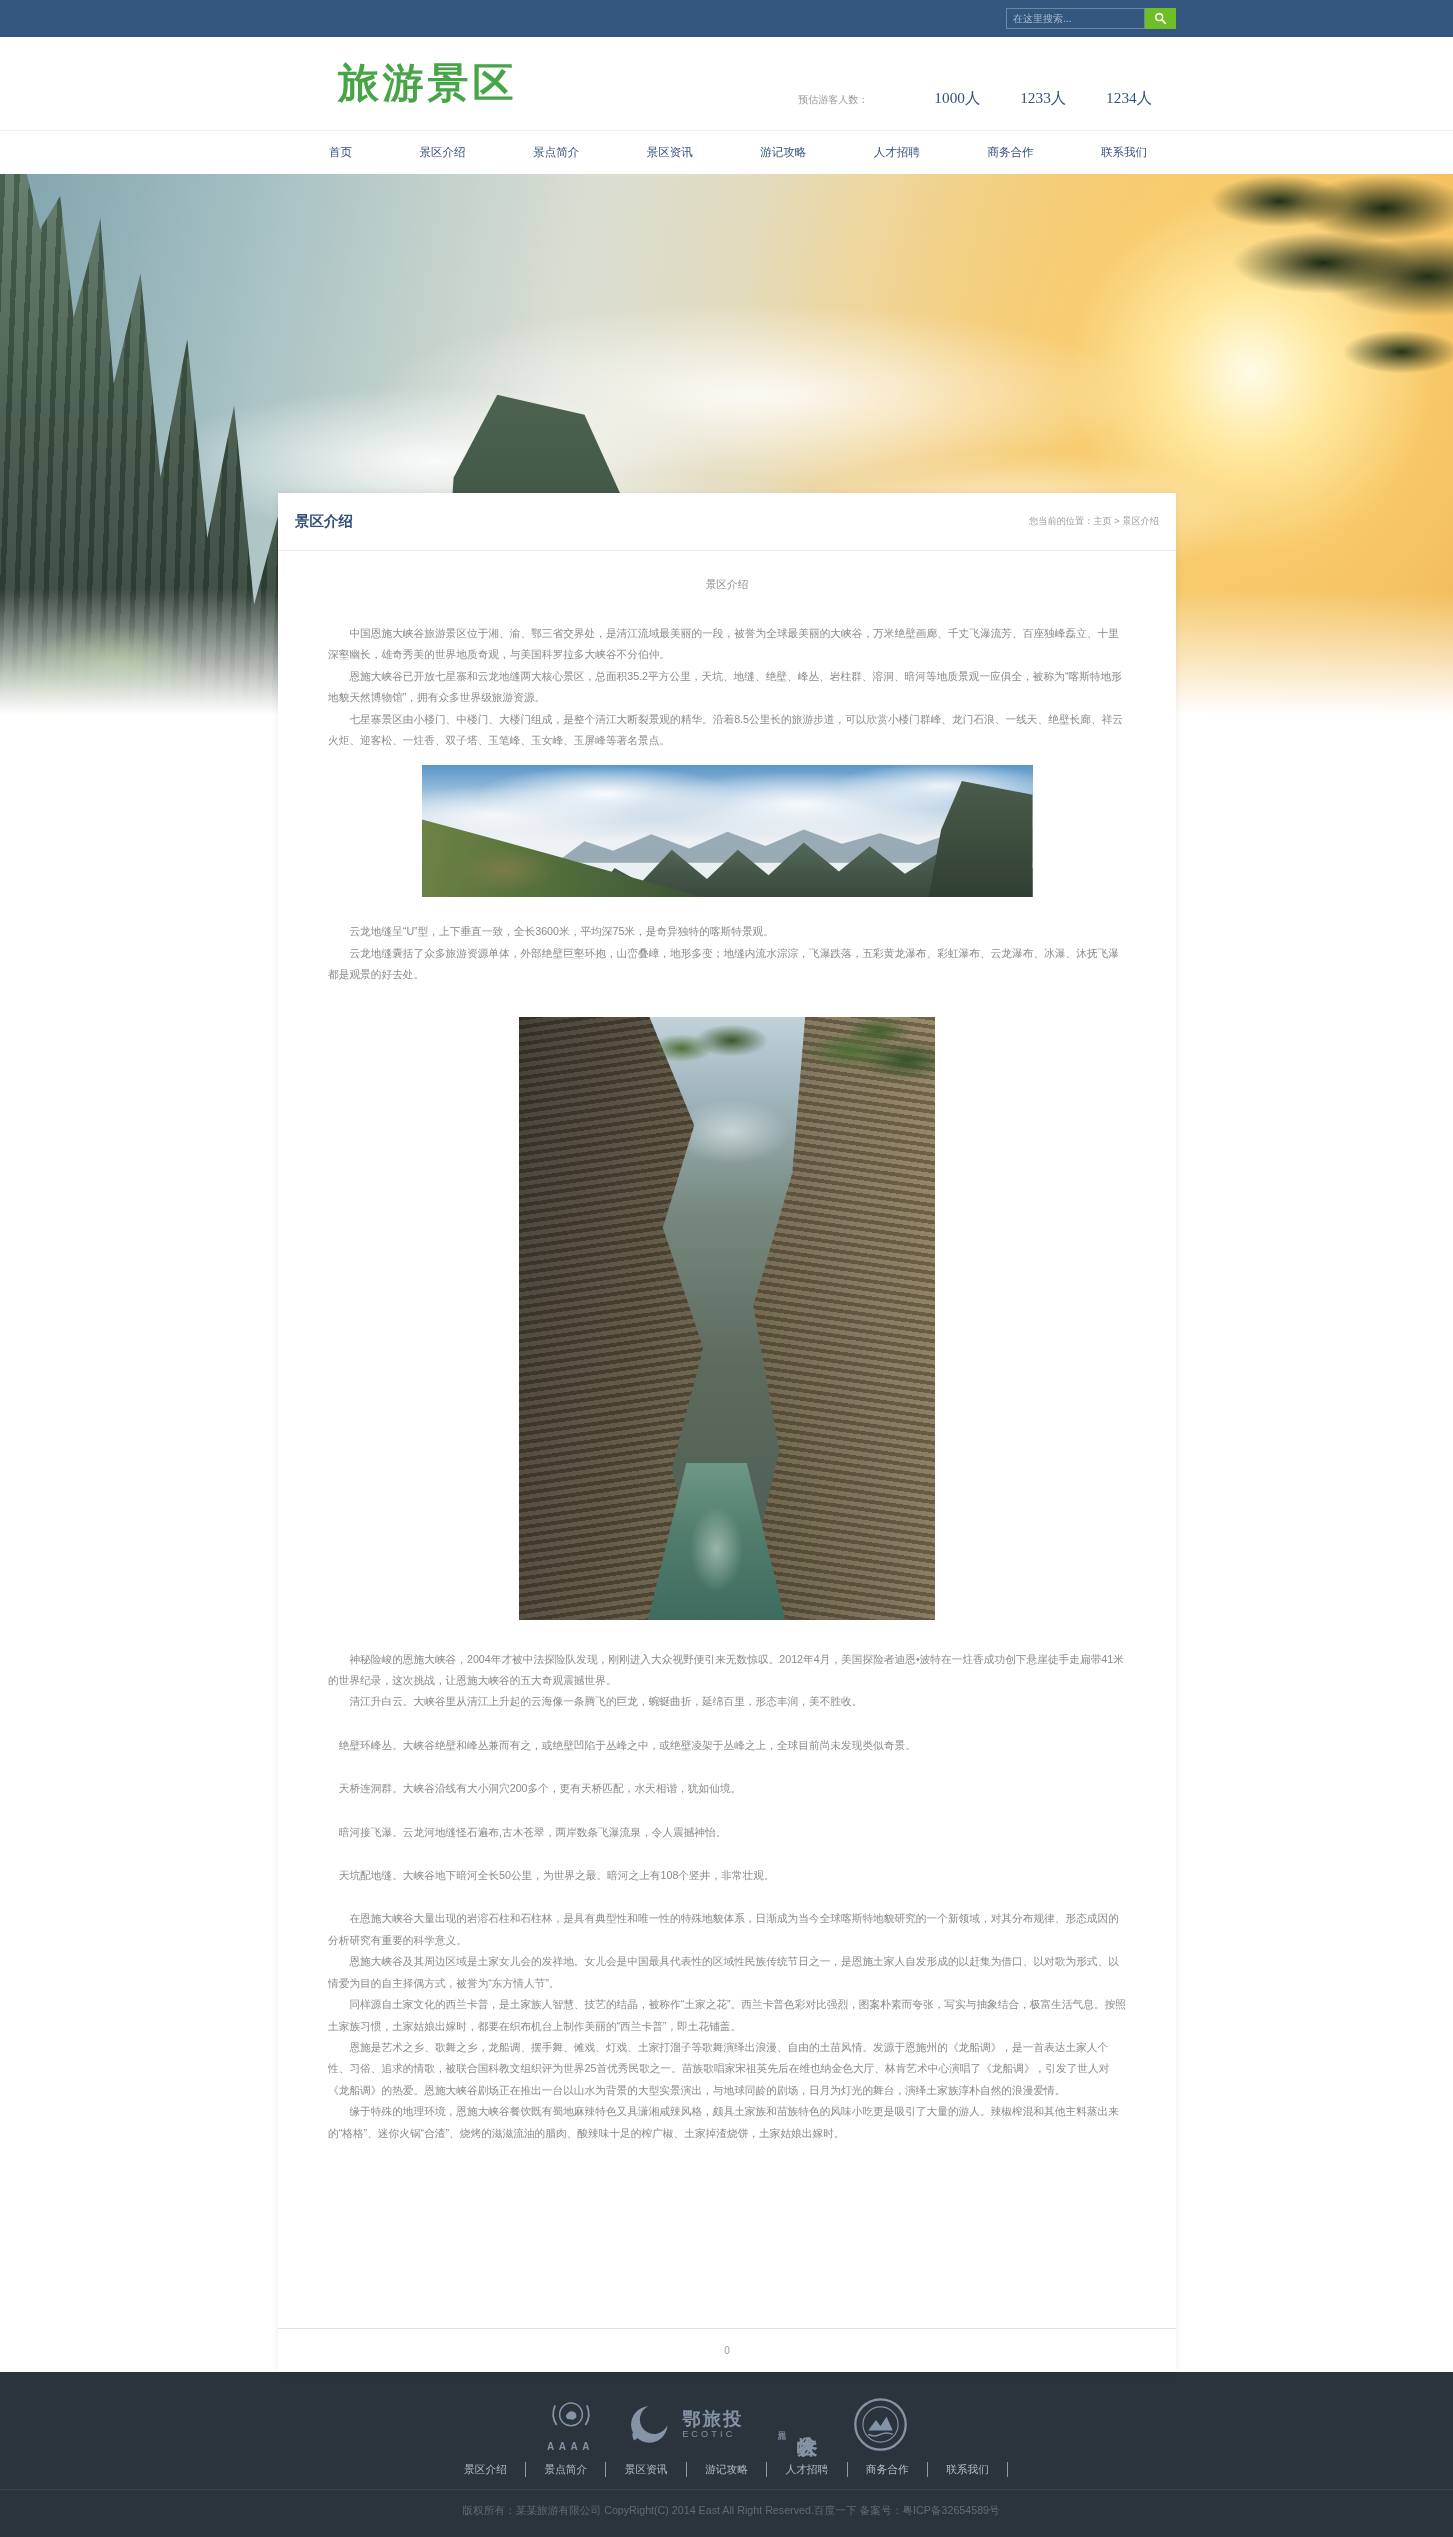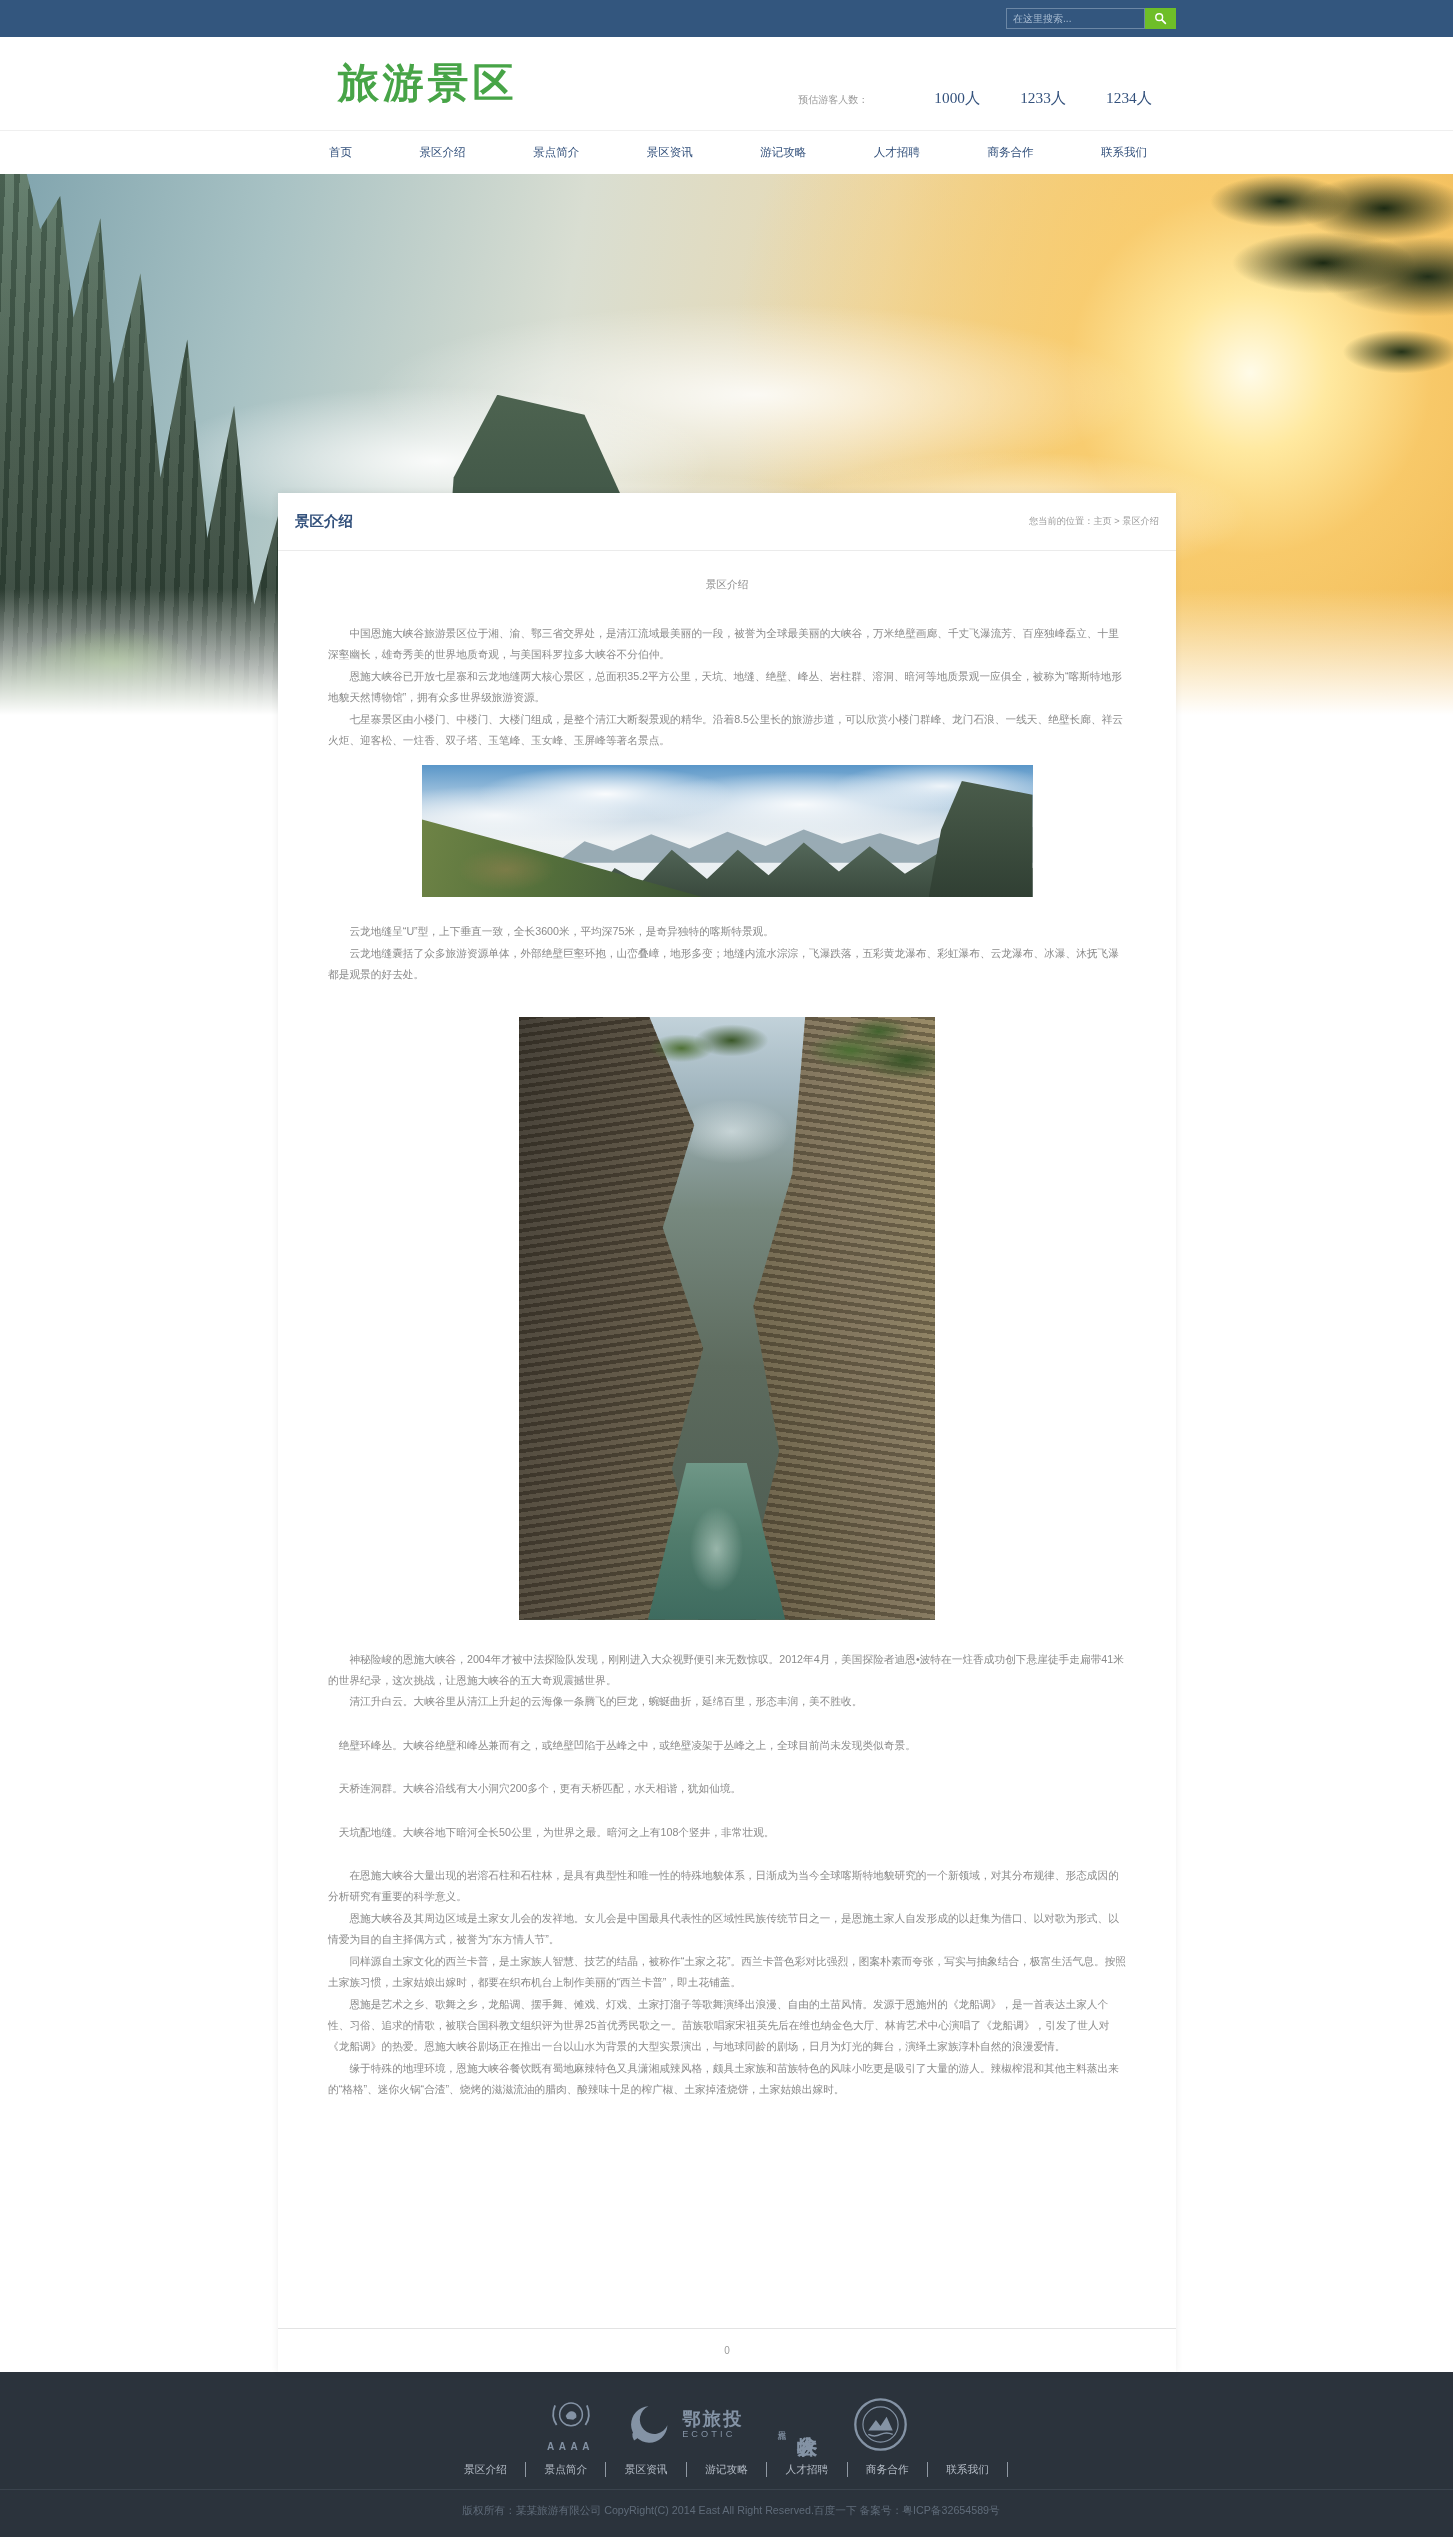--- a/index.html
+++ b/index.html
@@ -280,20 +280,21 @@
       <div class="cy-right-wall"></div>
       <div class="cy-trees-left"></div>
       <div class="cy-trees-right"></div>
       <div class="cy-river"></div>
     </div>
 
     <p>神秘险峻的恩施大峡谷，2004年才被中法探险队发现，刚刚进入大众视野便引来无数惊叹。2012年4月，美国探险者迪恩•波特在一炷香成功创下悬崖徒手走扁带41米的世界纪录，这次挑战，让恩施大峡谷的五大奇观震撼世界。</p>
     <p>清江升白云。大峡谷里从清江上升起的云海像一条腾飞的巨龙，蜿蜒曲折，延绵百里，形态丰润，美不胜收。</p>
     <p class="gap">绝壁环峰丛。大峡谷绝壁和峰丛兼而有之，或绝壁凹陷于丛峰之中，或绝壁凌架于丛峰之上，全球目前尚未发现类似奇景。</p>
     <p class="gap">天桥连洞群。大峡谷沿线有大小洞穴200多个，更有天桥匹配，水天相谐，犹如仙境。</p>
+    <p class="gap">暗河接飞瀑。云龙河地缝怪石遍布,古木苍翠，两岸数条飞瀑流泉，令人震撼神怡。</p>
     <p class="gap">天坑配地缝。大峡谷地下暗河全长50公里，为世界之最。暗河之上有108个竖井，非常壮观。</p>
     <p class="gap" style="text-indent:2em;">在恩施大峡谷大量出现的岩溶石柱和石柱林，是具有典型性和唯一性的特殊地貌体系，日渐成为当今全球喀斯特地貌研究的一个新领域，对其分布规律、形态成因的分析研究有重要的科学意义。</p>
     <p>恩施大峡谷及其周边区域是土家女儿会的发祥地。女儿会是中国最具代表性的区域性民族传统节日之一，是恩施土家人自发形成的以赶集为借口、以对歌为形式、以情爱为目的自主择偶方式，被誉为“东方情人节”。</p>
     <p>同样源自土家文化的西兰卡普，是土家族人智慧、技艺的结晶，被称作“土家之花”。西兰卡普色彩对比强烈，图案朴素而夸张，写实与抽象结合，极富生活气息。按照土家族习惯，土家姑娘出嫁时，都要在织布机台上制作美丽的“西兰卡普”，即土花铺盖。</p>
     <p>恩施是艺术之乡、歌舞之乡，龙船调、摆手舞、傩戏、灯戏、土家打溜子等歌舞演绎出浪漫、自由的土苗风情。发源于恩施州的《龙船调》，是一首表达土家人个性、习俗、追求的情歌，被联合国科教文组织评为世界25首优秀民歌之一。苗族歌唱家宋祖英先后在维也纳金色大厅、林肯艺术中心演唱了《龙船调》，引发了世人对《龙船调》的热爱。恩施大峡谷剧场正在推出一台以山水为背景的大型实景演出，与地球同龄的剧场，日月为灯光的舞台，演绎土家族淳朴自然的浪漫爱情。</p>
     <p>缘于特殊的地理环境，恩施大峡谷餐饮既有蜀地麻辣特色又具潇湘咸辣风格，颇具土家族和苗族特色的风味小吃更是吸引了大量的游人。辣椒榨混和其他主料蒸出来的“格格”、迷你火锅“合渣”、烧烤的滋滋流油的腊肉、酸辣味十足的榨广椒、土家掉渣烧饼，土家姑娘出嫁时。</p>
   </article>
 
   <div class="pagination">
     <span class="page-num">0</span>

